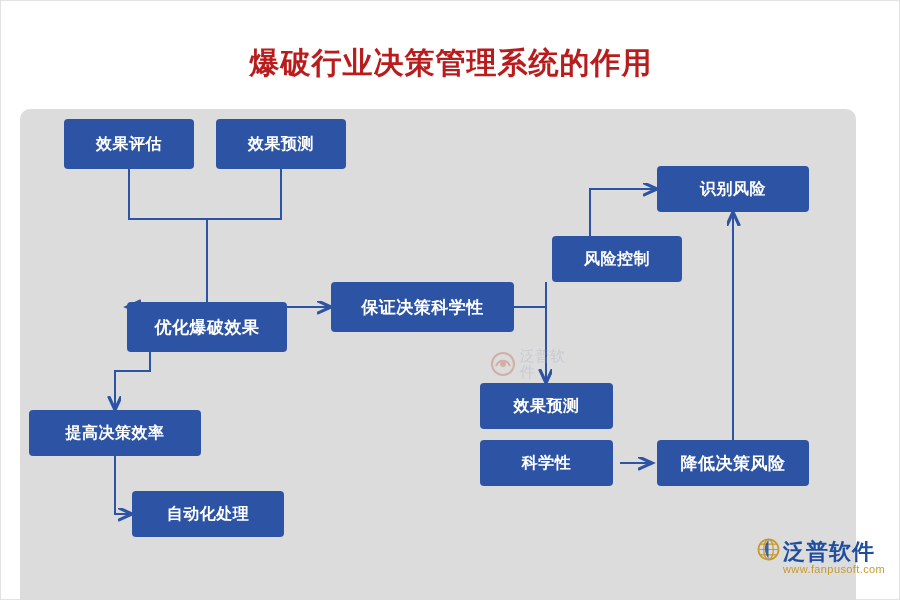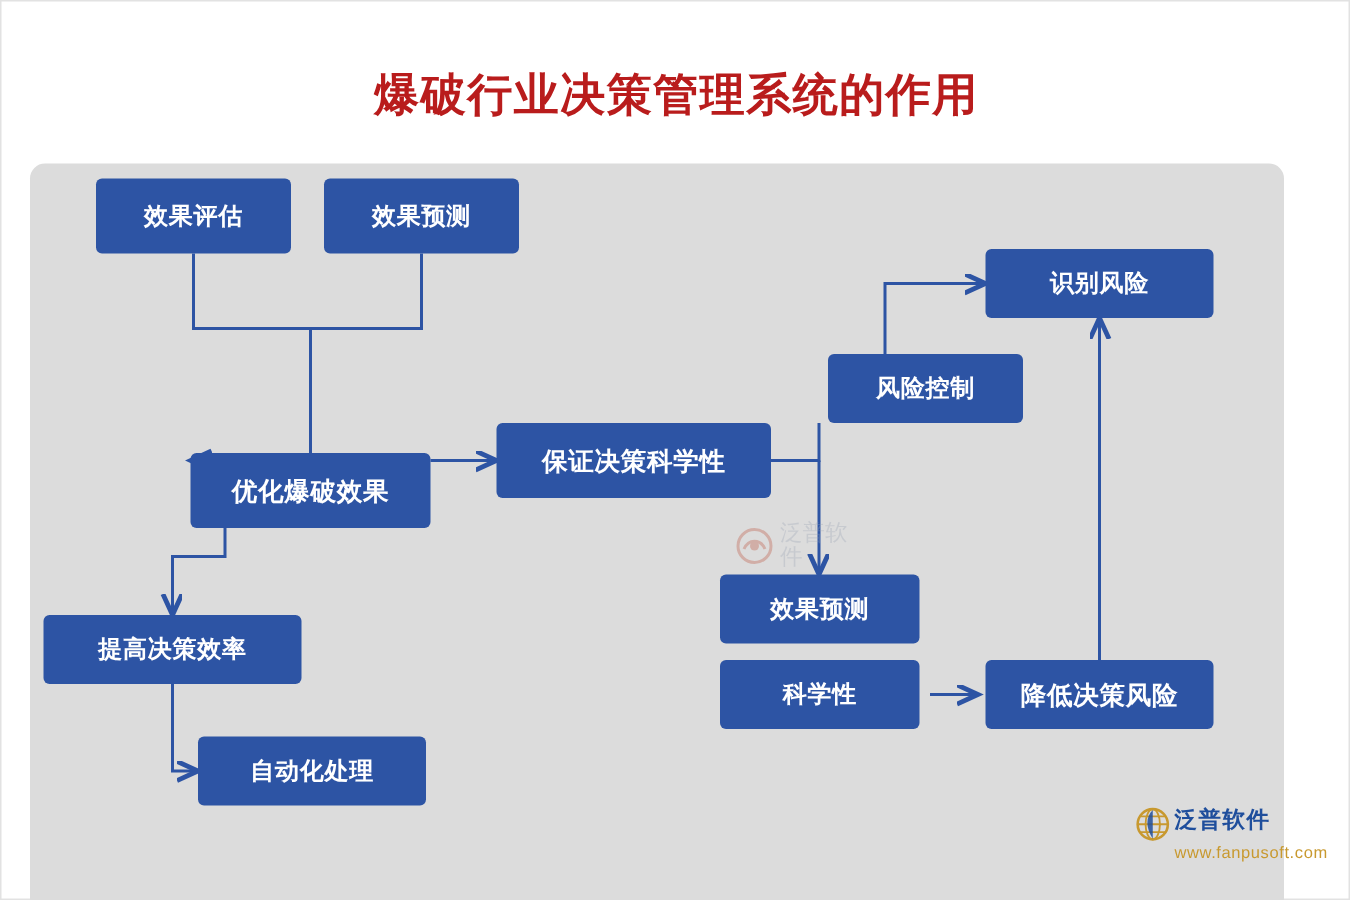--- a/index.html
+++ b/index.html
@@ -87,21 +87,21 @@
     position: absolute;
     left: 756px;
     top: 536px;
     width: 130px;
     height: 48px;
   }
   .logo .logo-main {
     position: absolute;
     left: 26px;
     top: 0px;
-    font-size: 15px;
+    font-size: 22px;
     font-weight: bold;
     color: #1f4e9c;
     letter-spacing: 1px;
     white-space: nowrap;
   }
   .logo .logo-sub {
     position: absolute;
     left: 26px;
     top: 26px;
     font-size: 11px;

